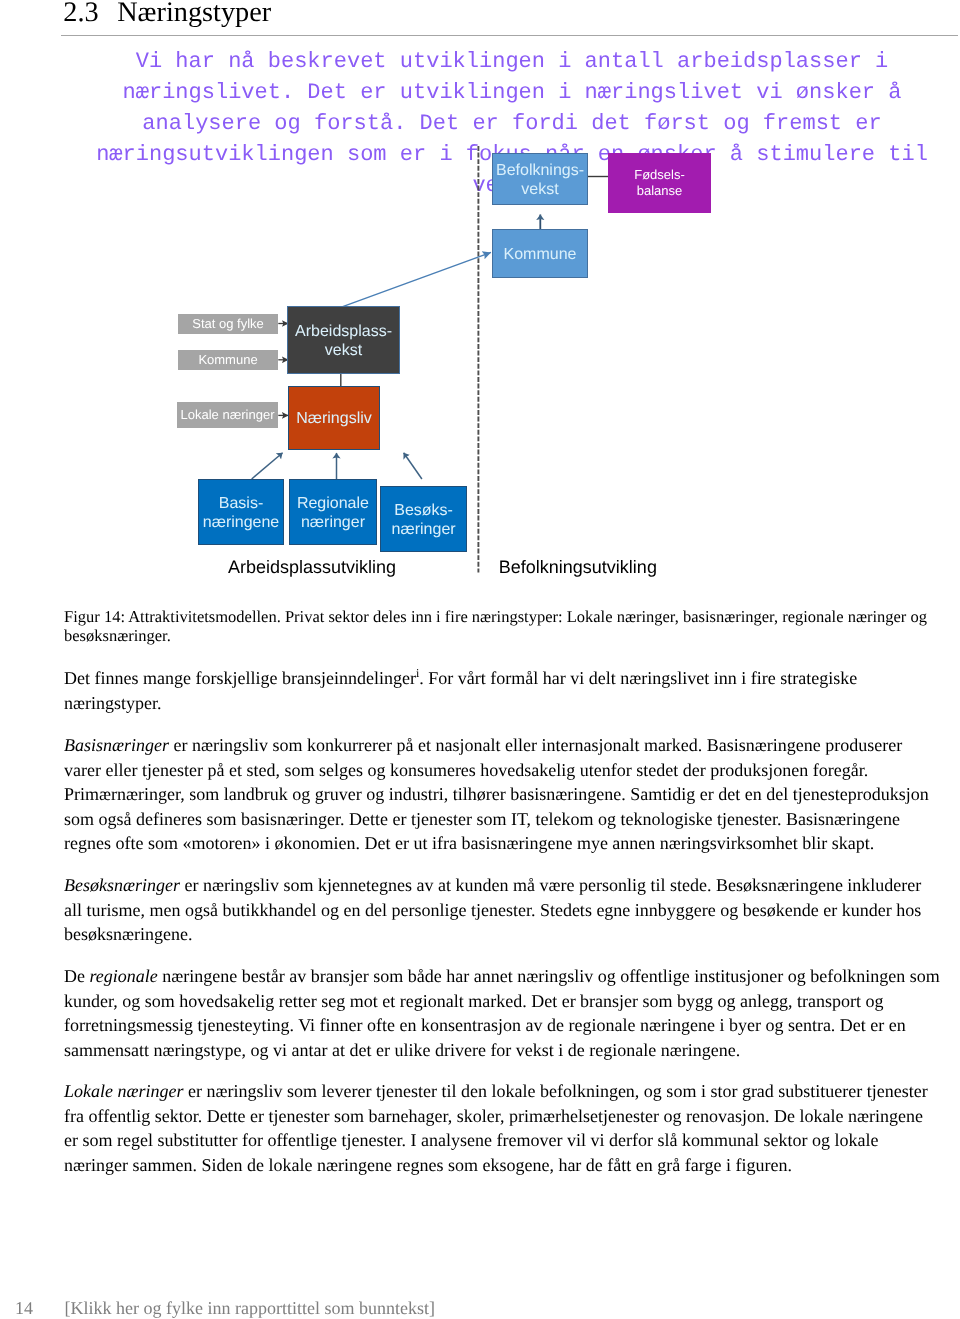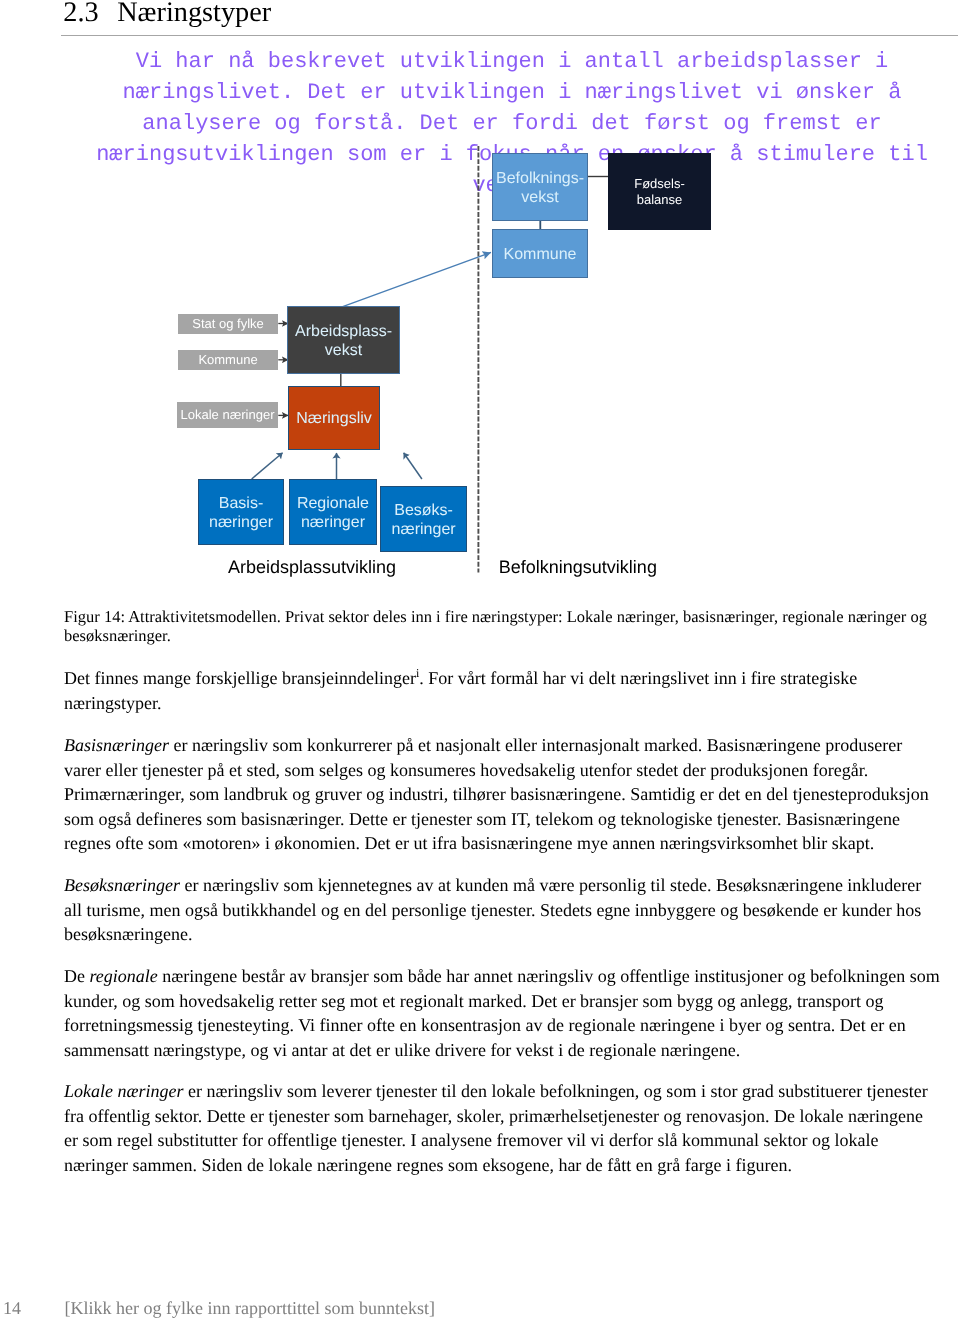--- a/index.html
+++ b/index.html
@@ -43,21 +43,21 @@
     text-align:left;color:#000;}
   .body{position:absolute;left:64px;width:876px;
     font-family:"Liberation Serif",serif;font-size:18px;line-height:24.5px;
     text-align:left;color:#000;}
   .body i{font-style:italic;}
   sup{font-size:12px;vertical-align:baseline;position:relative;top:-7.5px;line-height:0;}
 
   
   .footer{position:absolute;left:0;top:1297px;width:960px;height:24px;
     font-family:"Liberation Serif",serif;font-size:18px;line-height:22px;color:#7f7f7f;}
-  .footer .pg{position:absolute;left:3px;top:0;}
+  .footer .pg{position:absolute;left:15px;top:0;}
   .footer .ft{position:absolute;left:64.5px;top:0;}
 </style>
 </head>
 <body>
 
 <div class="page">
   <div class="heading">
     <span class="num">2.3</span><span>Næringstyper</span>
   </div>
   <div class="hrule"></div>
@@ -93,26 +93,26 @@
 
       <line x1="340.8" y1="374" x2="340.8" y2="386.5" stroke="#3b3b3b" stroke-width="1.4"></line>
 
       <line x1="251.7" y1="479" x2="282.6" y2="452.8" stroke="#3f6384" stroke-width="1.5" marker-end="url(#ahBlue)"></line>
 
       <line x1="336.5" y1="479" x2="336.5" y2="452.9" stroke="#3f6384" stroke-width="1.5" marker-end="url(#ahBlue)"></line>
 
       <line x1="421.9" y1="479" x2="403.6" y2="452.8" stroke="#3f6384" stroke-width="1.5" marker-end="url(#ahBlue)"></line>
     </svg>
 
-    <div class="box blue" style="left: 492px; top: 153px; width: 96px; height: 68px; background-color: rgb(91, 155, 213);">
+    <div class="box blue" style="left: 492px; top: 153px; width: 96px; height: 52px; background-color: rgb(91, 155, 213);">
         <span>Befolknings-
 vekst</span>
       </div>
 
-    <div class="box grey bigrey" style="left: 608px; top: 153px; width: 103px; height: 77px; background-color: #0f172a;">
+    <div class="box grey bigrey" style="left: 608px; top: 153px; width: 103px; height: 60px; background-color: #a21caf;">
         <span>Fødsels-
 balanse</span>
       </div>
 
     <div class="box blue" style="left: 492px; top: 229px; width: 96px; height: 49px; background-color: rgb(91, 155, 213);">
         <span>Kommune</span>
       </div>
 
     <div class="box grey" style="left: 178px; top: 314px; width: 100px; height: 20px; background-color: rgb(165, 165, 165);">
         <span>Stat og fylke</span>
@@ -130,21 +130,21 @@
     <div class="box grey" style="left: 177px; top: 402px; width: 101px; height: 26px; background-color: rgb(165, 165, 165);">
         <span>Lokale næringer</span>
       </div>
 
     <div class="box dblue" style="left: 288px; top: 386px; width: 92px; height: 64px; background-color: #c2410c;">
         <span>Næringsliv</span>
       </div>
 
     <div class="box dblue" style="left: 198px; top: 479px; width: 86px; height: 66px; background-color: rgb(0, 112, 192);">
         <span>Basis-
-næringer</span>
+næringene</span>
       </div>
 
     <div class="box dblue" style="left: 288.7px; top: 479px; width: 88.5px; height: 66px; background-color: rgb(0, 112, 192);">
         <span>Regionale
 næringer</span>
       </div>
 
     <div class="box dblue" style="left: 379.8px; top: 479px; width: 87.6px; height: 66px; background-color: rgb(0, 112, 192); margin-top: 7px;">
         <span>Besøks-
 næringer</span>

